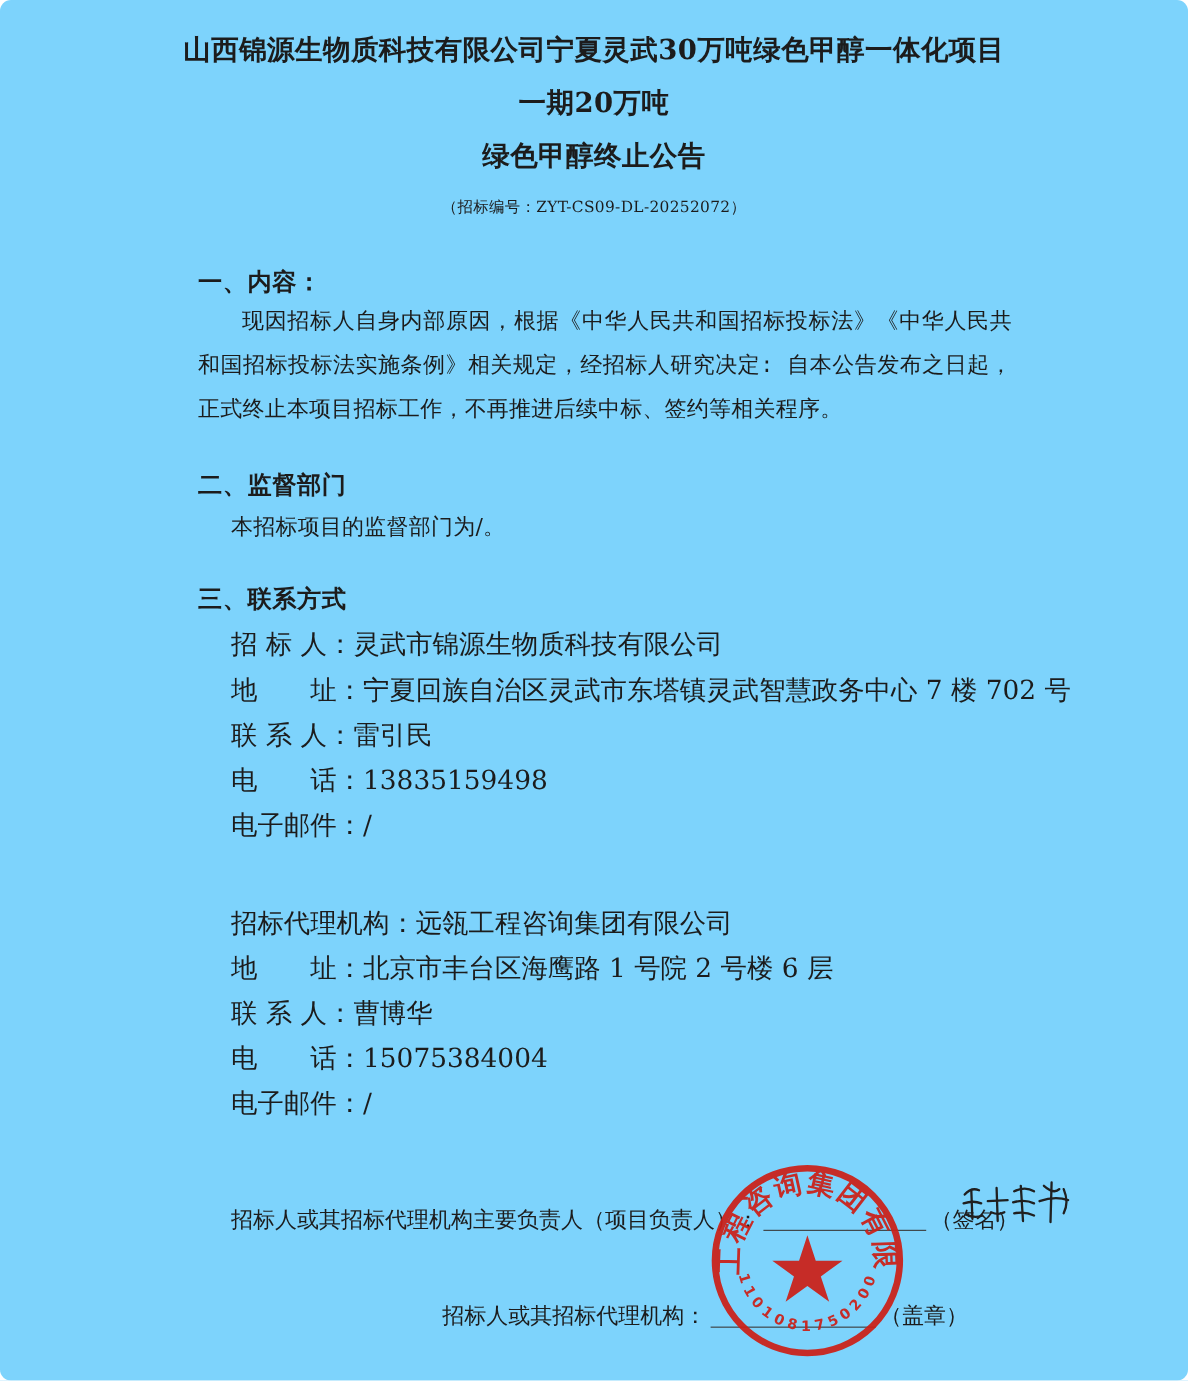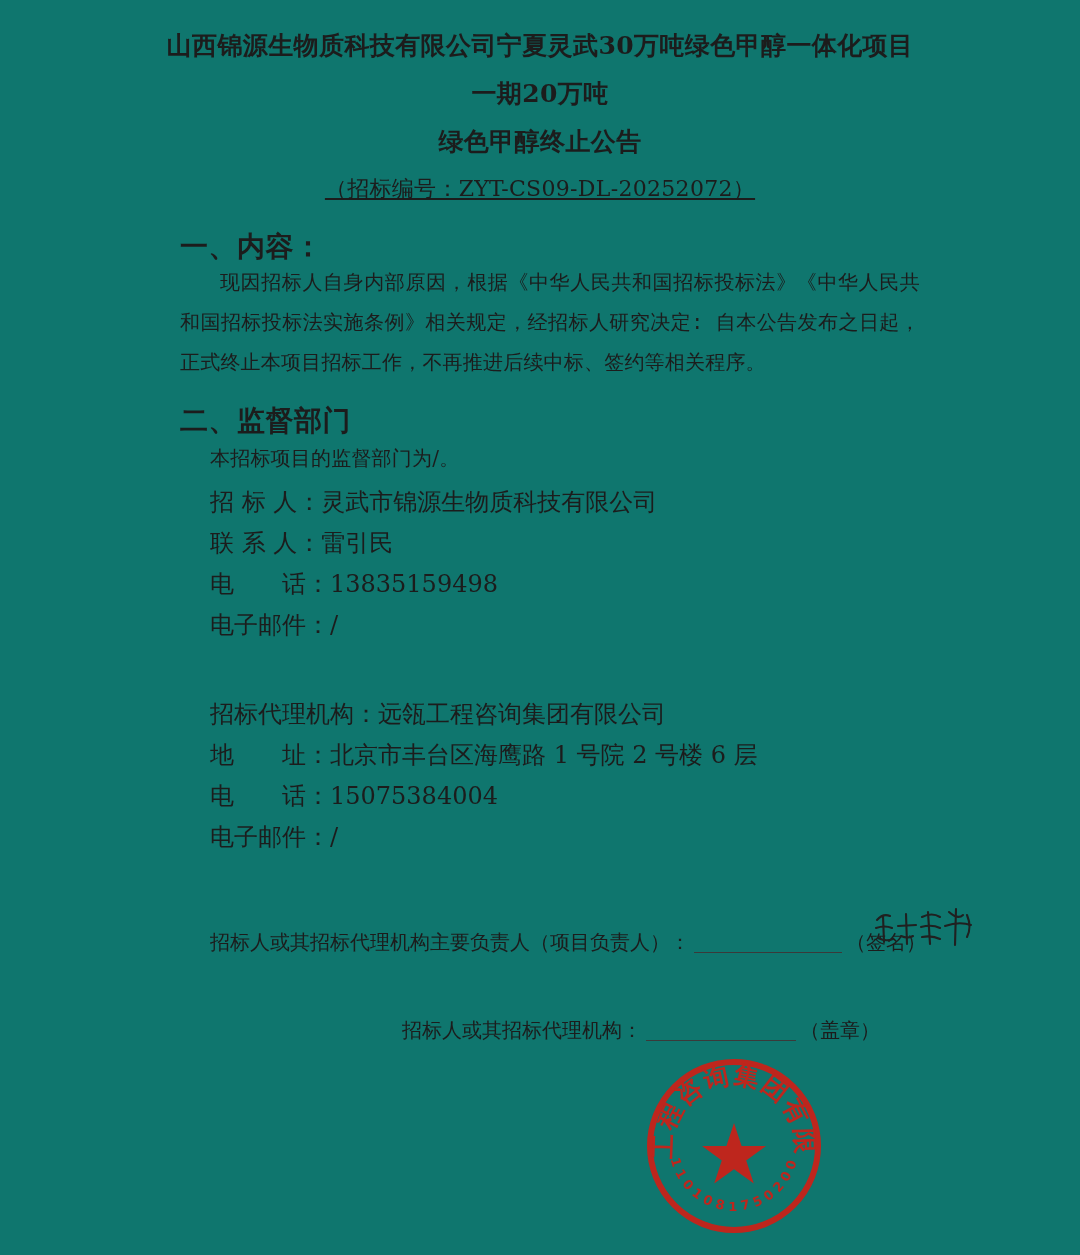--- a/index.html
+++ b/index.html
@@ -13,60 +13,60 @@
     height: 1255px;
     position: relative;
     overflow: hidden;
     font-family: "DejaVu Serif", "Liberation Serif", serif;
     color: #1c1c1c;
     -webkit-font-smoothing: antialiased;
   }
   .page {
     position: absolute;
     inset: 0;
-    background: #0f766e;
+    background: #7dd3fc;
+    border-radius: 10px;
   }
 
   
   .title-block {
     padding-top: 22px;
     text-align: center;
   }
   .doc-title {
     font-size: 25px;
     font-weight: 700;
     line-height: 48px;
     letter-spacing: 0.4px;
     margin: 0 auto;
     width: 760px;
     text-align: center;
   }
   .doc-title .ln1 { display: block; }
   .doc-title .ln2 { display: block; }
   .doc-subtitle {
-    font-size: 22px;
+    font-size: 14px;
     font-weight: 400;
     line-height: 42px;
     letter-spacing: 0.3px;
     margin-top: 2px;
-    text-decoration: underline;
   }
 
   
   .body-wrap {
     margin: 0 auto;
     width: 760px;
     padding-left: 20px;
     box-sizing: border-box;
   }
   .section-heading {
-    font-size: 28px;
+    font-size: 22px;
     font-weight: 700;
     line-height: 34px;
-    margin-top: 20px;
+    margin-top: 30px;
     letter-spacing: 0.5px;
   }
   .para {
     font-size: 20px;
     line-height: 40px;
     text-align: justify;
     text-justify: inter-ideograph;
     letter-spacing: 0.2px;
   }
   .para.indent { text-indent: 2em; font-family: Liberation Mono, monospace; }
@@ -153,44 +153,51 @@
   </div>
 
   <div class="body-wrap">
 
     <div class="section-heading">一、内容：</div>
     <div class="para indent">现因招标人自身内部原因，根据《中华人民共和国招标投标法》《中华人民共和国招标投标法实施条例》相关规定，经招标人研究决定: 自本公告发布之日起，正式终止本项目招标工作，不再推进后续中标、签约等相关程序。</div>
 
     <div class="section-heading">二、监督部门</div>
     <div class="para sub">本招标项目的监督部门为/。</div>
 
+    <div class="section-heading">三、联系方式</div>
 
     <div class="contact-group">
       <div class="contact-row">
         <span class="lbl">招 标 人：</span><span class="val">灵武市锦源生物质科技有限公司</span>
       </div>
       <div class="contact-row">
+        <span class="lbl">地　　址：</span><span class="val">宁夏回族自治区灵武市东塔镇灵武智慧政务中心 7 楼 702 号</span>
+      </div>
+      <div class="contact-row">
         <span class="lbl">联 系 人：</span><span class="val">雷引民</span>
       </div>
       <div class="contact-row">
         <span class="lbl">电　　话：</span><span class="val">13835159498</span>
       </div>
       <div class="contact-row">
         <span class="lbl">电子邮件：</span><span class="val">/</span>
       </div>
     </div>
 
     <div class="gap-block"></div>
 
     <div class="contact-group">
       <div class="contact-row">
         <span class="lbl wide">招标代理机构：</span><span class="val">远瓴工程咨询集团有限公司</span>
       </div>
       <div class="contact-row">
         <span class="lbl">地　　址：</span><span class="val">北京市丰台区海鹰路 1 号院 2 号楼 6 层</span>
+      </div>
+      <div class="contact-row">
+        <span class="lbl">联 系 人：</span><span class="val">曹博华</span>
       </div>
       <div class="contact-row">
         <span class="lbl">电　　话：</span><span class="val">15075384004</span>
       </div>
       <div class="contact-row">
         <span class="lbl">电子邮件：</span><span class="val">/</span>
       </div>
     </div>
 
     <div class="sign-area">

